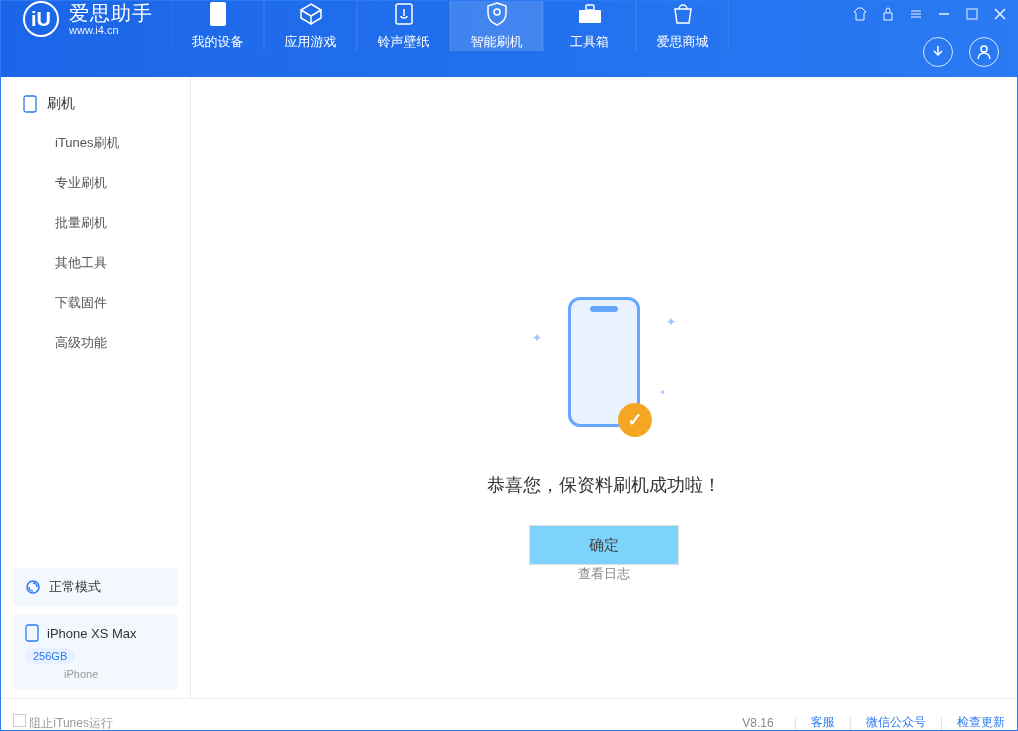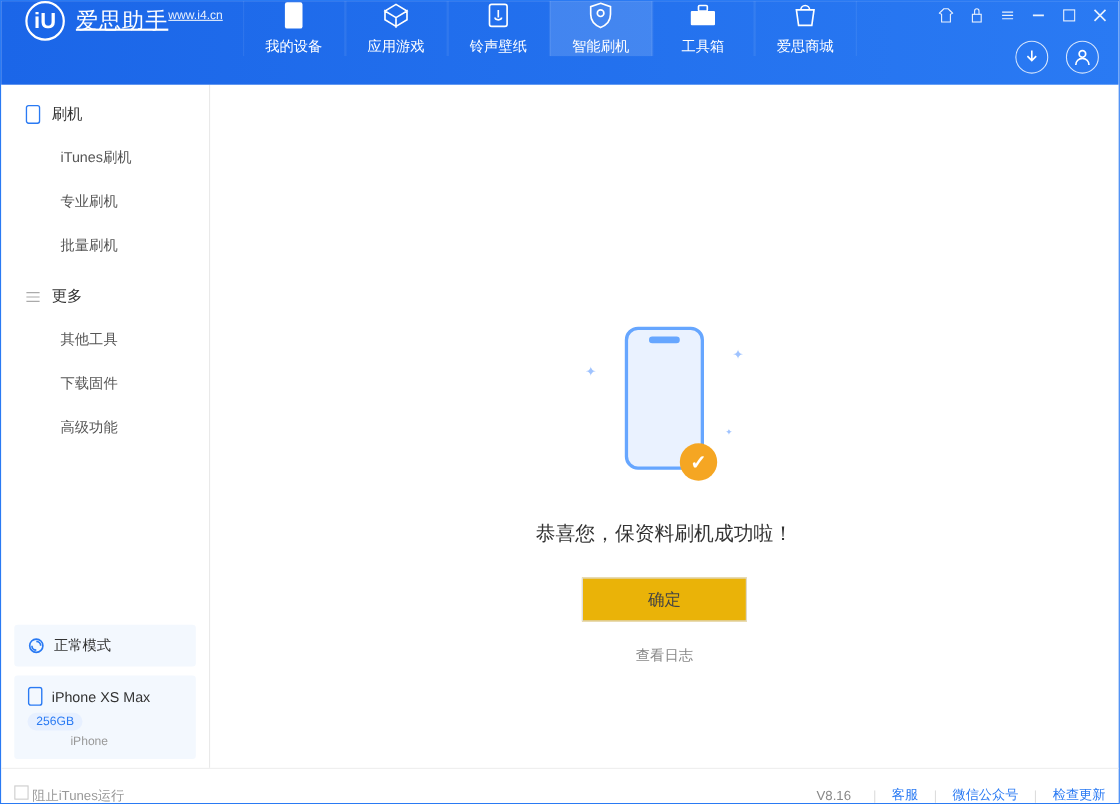--- a/index.html
+++ b/index.html
@@ -2,21 +2,21 @@
 <html><head>
 <meta charset="utf-8">
 <style>
 * { box-sizing: border-box; margin: 0; padding: 0; font-family: "Microsoft YaHei", Arial, sans-serif; }
 body { background: #fff; width: 1018px; height: 731px; overflow: hidden; border: 1px solid #2a7af3; }
 
 
 .header { height: 76px; background: linear-gradient(to right, #1b66e8, #2a7af3); display: flex; align-items: flex-start; color: #fff; position: relative; }
 .logo { display: flex; align-items: center; padding: 0 18px 0 22px; }
 .logo-mark { width: 36px; height: 36px; border: 2.5px solid #fff; border-radius: 50%; display: flex; align-items: center; justify-content: center; font-weight: bold; font-size: 20px; color: #fff; margin-right: 10px; }
-.logo-text { display: flex; line-height: 1.1; text-decoration: underline; }
+.logo-text { display: flex; flex-direction: column; line-height: 1.1; }
 .logo-text .cn { font-size: 20px; font-weight: 500; letter-spacing: 1px; }
 .logo-text .en { font-size: 11px; opacity: 0.9; }
 .tabs { display: flex; }
 .tab { width: 93px; display: flex; flex-direction: column; align-items: center; justify-content: center; cursor: pointer; font-size: 13px; gap: 6px; border-left: 1px solid rgba(255,255,255,0.08); border-right: 1px solid rgba(255,255,255,0.08); }
 .tab.active { background: rgba(255,255,255,0.15); }
 .tab-icon { width: 26px; height: 26px; display: flex; align-items: center; justify-content: center; }
 .window-controls { position: absolute; top: 6px; right: 10px; display: flex; gap: 14px; font-size: 13px; }
 .wc-item { cursor: pointer; opacity: 0.9; display:flex; align-items:center; justify-content:center; width:14px; height:14px; }
 .header-right { position: absolute; right: 18px; bottom: 10px; display: flex; gap: 16px; }
 .hr-icon { width: 30px; height: 30px; border: 1.5px solid rgba(255,255,255,0.8); border-radius: 50%; display: flex; align-items: center; justify-content: center; cursor: pointer; }
@@ -38,21 +38,21 @@
 .check-row input[type=checkbox]{ width:13px; height:13px; border:1px solid #ccc; appearance:none; }
 
 
 .main { flex: 1; display: flex; flex-direction: column; align-items: center; justify-content: flex-start; padding-top: 220px; }
 .illustration { position: relative; width: 180px; height: 150px; margin-bottom: 26px; }
 .phone-shape { width: 72px; height: 130px; border: 3px solid #66a6ff; border-radius: 12px; background: #eaf2ff; margin: 0 auto; position: relative; }
 .phone-shape:before { content:''; position:absolute; top:6px; left:50%; transform:translateX(-50%); width:28px; height:6px; background:#66a6ff; border-radius:3px; }
 .check-badge { position: absolute; right: 42px; bottom: 10px; width: 34px; height: 34px; background: #f5a623; border-radius: 50%; display: flex; align-items: center; justify-content: center; color: #fff; font-size: 18px; font-weight: bold; }
 .sparkle { position:absolute; color:#9fc3ff; font-size:12px; }
 .msg { font-size: 18px; color: #333; margin-bottom: 28px; }
-.ok-btn { width: 150px; height: 40px; border: 1px solid #ddd; background: #eab308; font-size: 15px; color: #444; cursor: pointer; margin-bottom: 22px; }
+.ok-btn { width: 150px; height: 40px; border: 1px solid #ddd; background: #7dd3fc; font-size: 15px; color: #444; cursor: pointer; }
 .log-link { font-size: 13px; color: #888; cursor: pointer; }
 
 
 .footer { height: 48px; border-top: 1px solid #eee; display: flex; align-items: center; padding: 0 12px; font-size: 12px; color: #999; }
 .footer-left { display: flex; align-items: center; gap: 6px; }
 .footer-left input[type=checkbox]{ width:13px; height:13px; appearance:none; border:1px solid #ccc; }
 .footer-right { margin-left: auto; display: flex; align-items: center; gap: 14px; }
 .footer-right .ver { color: #888; margin-right: 6px; }
 .footer-right .flink { color: #2a7af3; cursor: pointer; }
 .footer-right .sep { color: #ddd; }
@@ -177,28 +177,20 @@
     <div class="side-section-title">
       <svg width="14" height="18" viewBox="0 0 14 18">
           <rect x="1" y="1" width="12" height="16" rx="2" fill="none" stroke="#2a7af3" stroke-width="1.3"></rect>
         </svg>
       <span>刷机</span>
     </div>
     <div class="side-item">iTunes刷机</div>
     <div class="side-item">专业刷机</div>
     <div class="side-item">批量刷机</div>
 
-    <div class="side-section-title">
-      <svg width="14" height="14" viewBox="0 0 14 14">
-          <line x1="1" y1="3" x2="13" y2="3" stroke="#aaa"></line>
-          <line x1="1" y1="7" x2="13" y2="7" stroke="#aaa"></line>
-          <line x1="1" y1="11" x2="13" y2="11" stroke="#aaa"></line>
-        </svg>
-      <span>更多</span>
-    </div>
     <div class="side-item">其他工具</div>
     <div class="side-item">下载固件</div>
     <div class="side-item">高级功能</div>
 
     <div class="side-bottom">
       <div class="mode-box">
         <svg width="16" height="16" viewBox="0 0 16 16">
             <circle cx="8" cy="8" r="6" fill="none" stroke="#2a7af3" stroke-width="1.5"></circle>
             <path d="M8 4 a4 4 0 0 1 4 4 M8 12 a4 4 0 0 1 -4 -4" stroke="#2a7af3" fill="none" stroke-width="1.5"></path>
           </svg>

